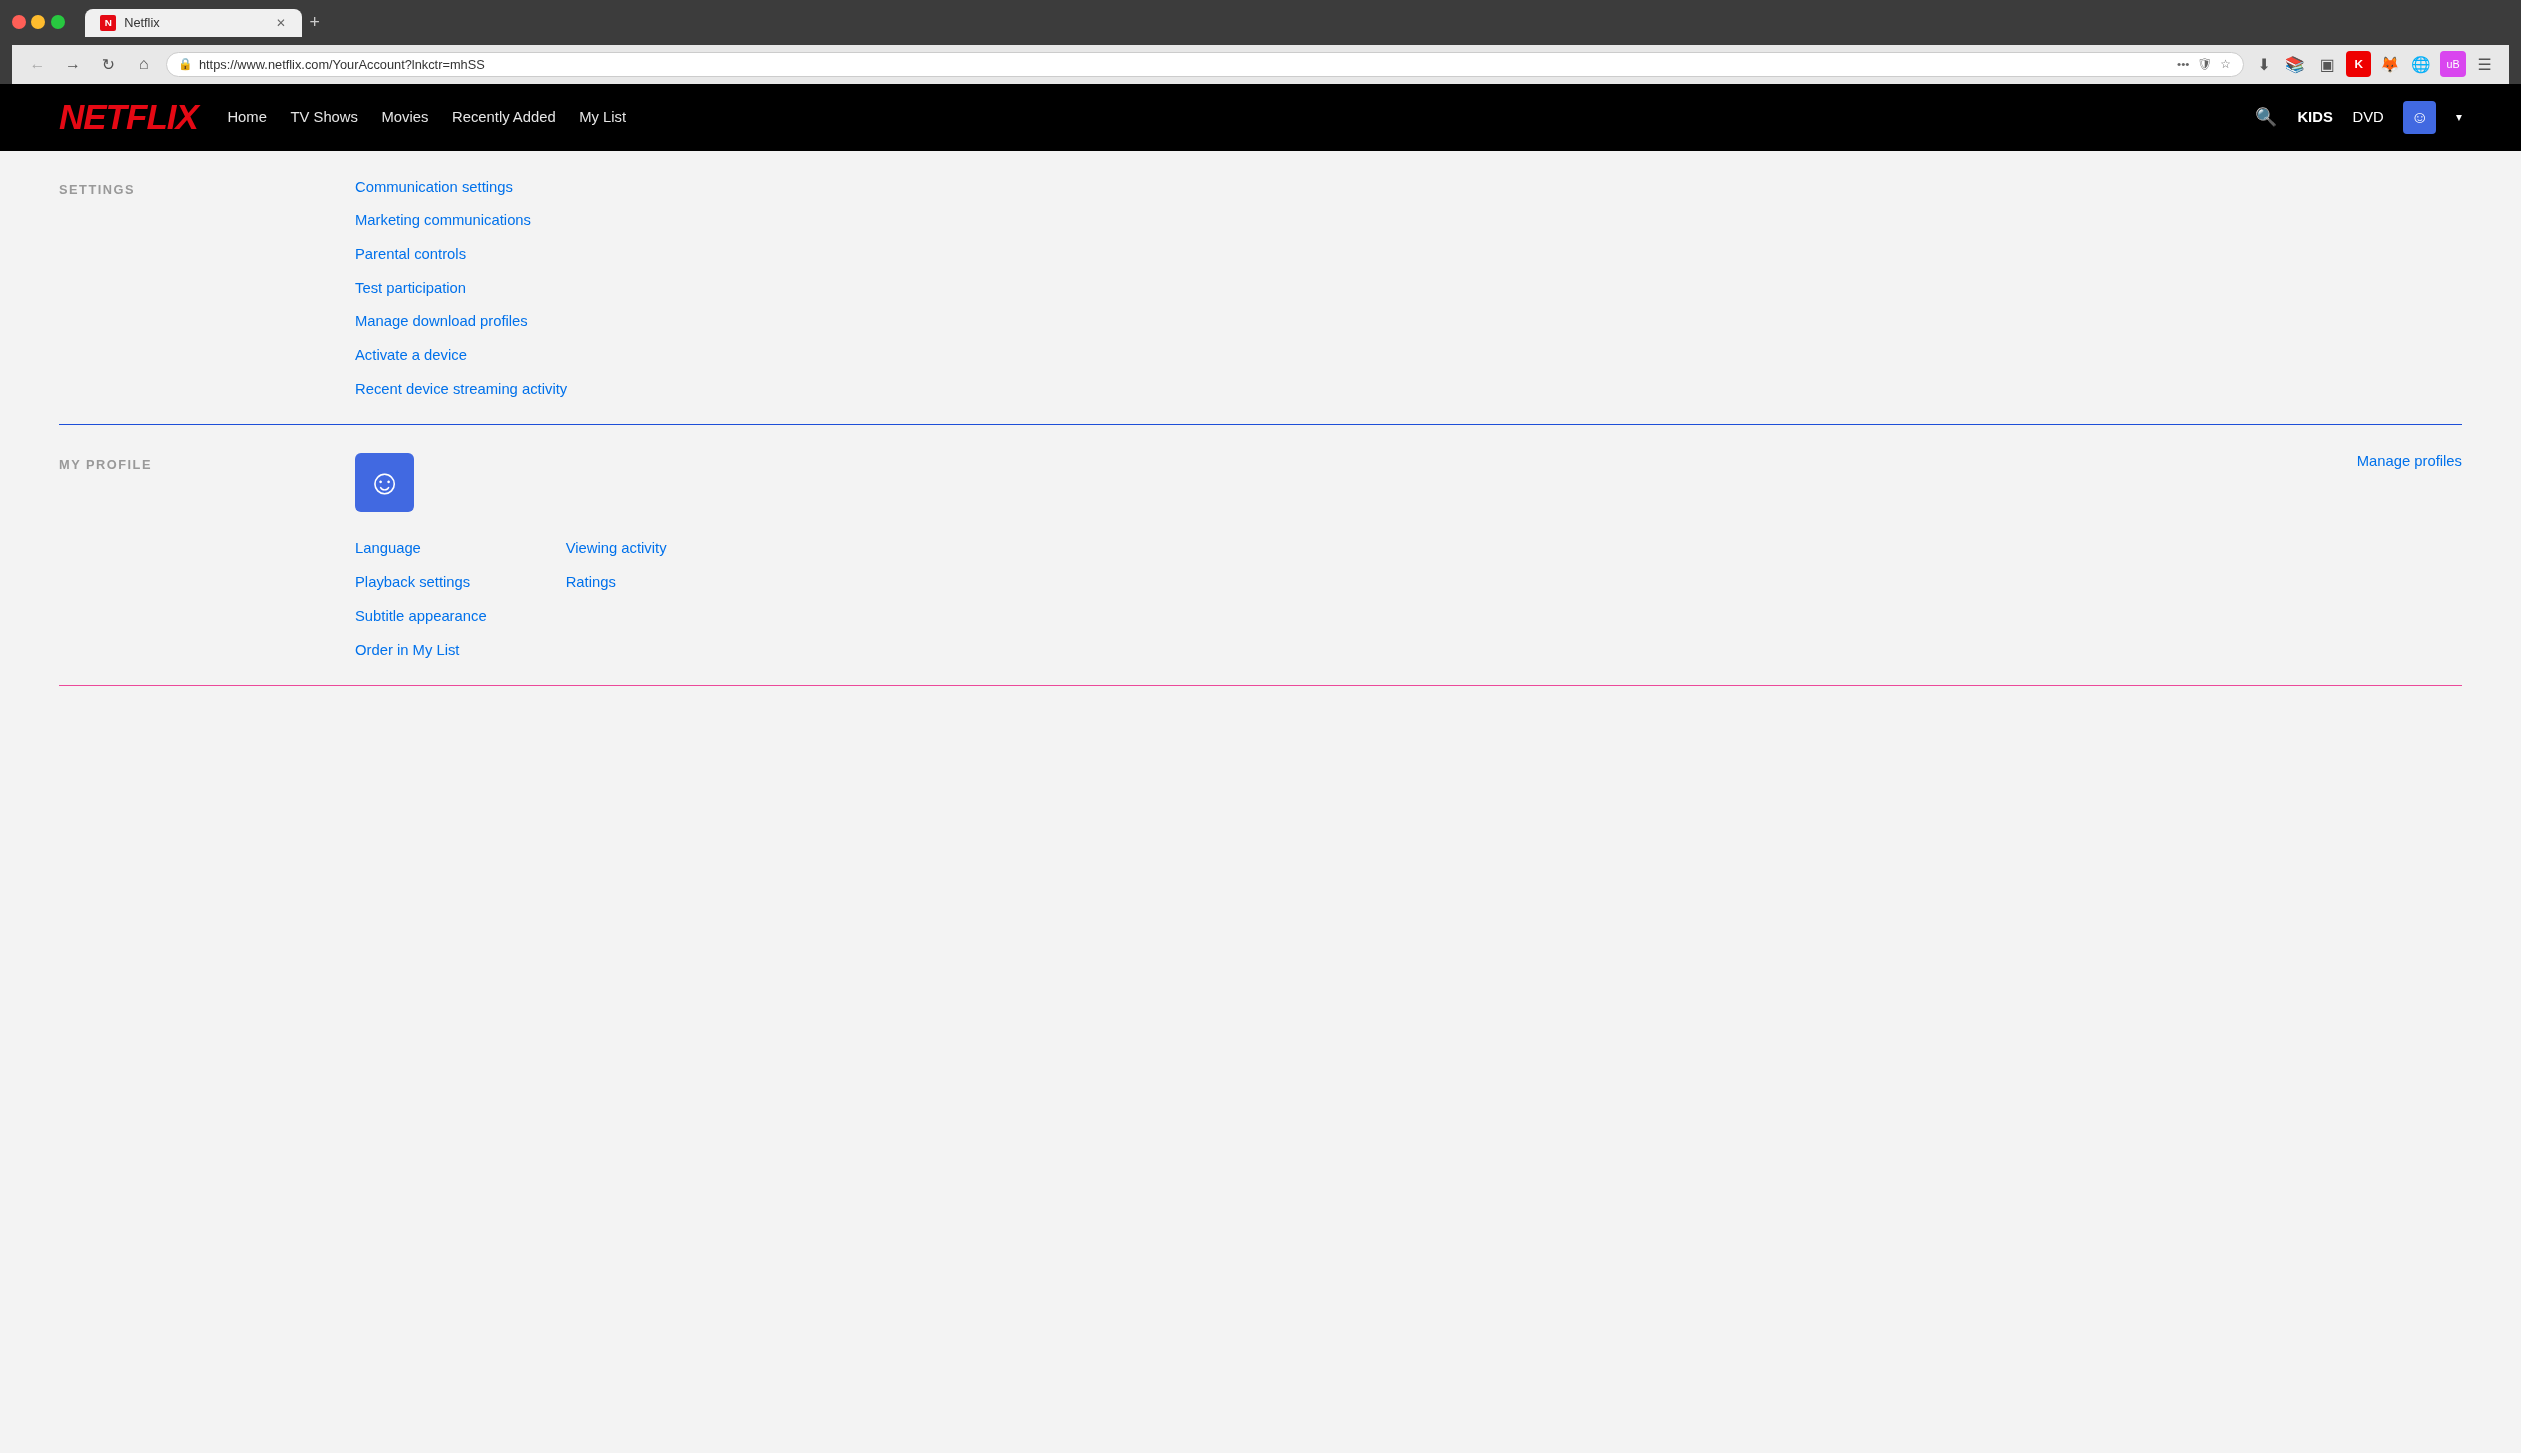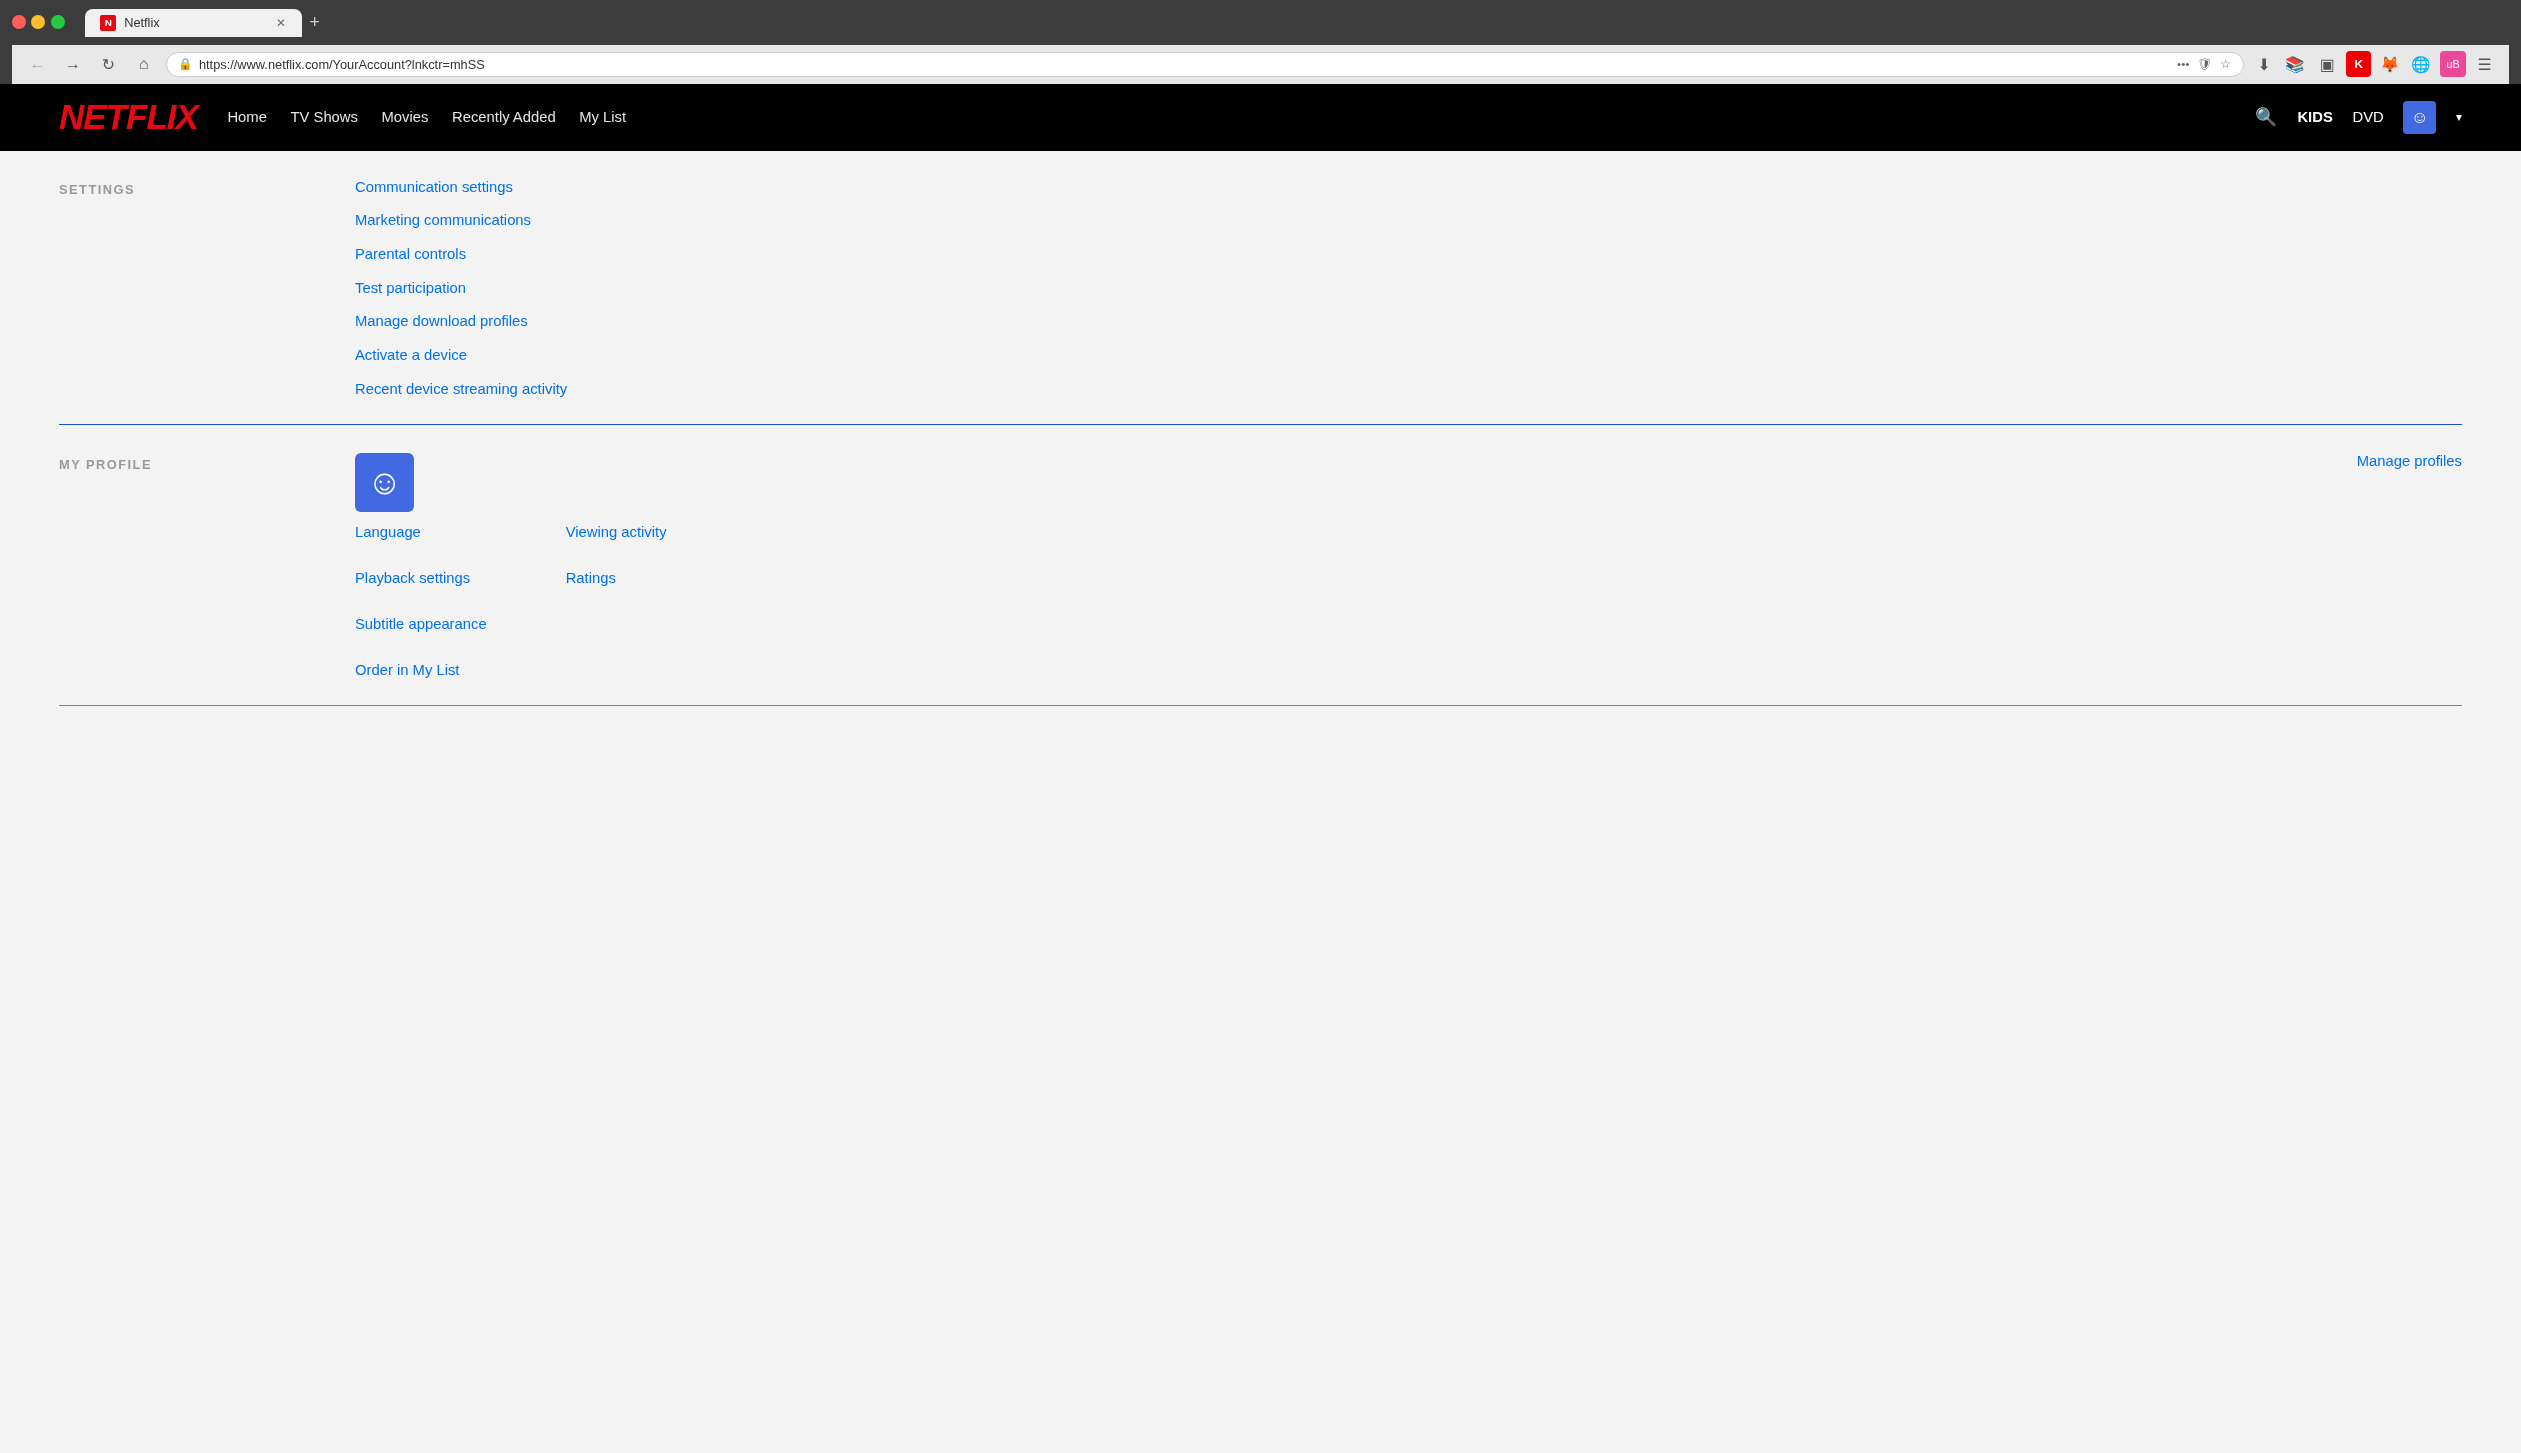--- a/index.html
+++ b/index.html
@@ -246,21 +246,22 @@
       color: white;
       font-size: 35px;
     }
     .profile-links-grid {
       display: flex;
       gap: 79px;
     }
     .profile-links-col {
       display: flex;
       flex-direction: column;
-      gap: 30px;
+      gap: 18px;
+      margin-top: 16px;
     }
     .manage-profiles-link {
       color: #0071eb;
       font-size: 14.8px;
       cursor: pointer;
       text-decoration: none;
       margin-left: auto;
       align-self: flex-start;
     }
     .profile-content-wrapper {
@@ -306,21 +307,21 @@
         <span>☆</span>
       </div>
     </div>
     <div class="toolbar-icons">
       <div class="toolbar-icon">⬇</div>
       <div class="toolbar-icon">📚</div>
       <div class="toolbar-icon">▣</div>
       <div class="toolbar-icon" style="background:#e00;color:white;border-radius:3.9px;font-size:11.8px;font-weight:bold;">K</div>
       <div class="toolbar-icon" style="color:#e55;">🦊</div>
       <div class="toolbar-icon">🌐</div>
-      <div class="toolbar-icon" style="background:#ec4899;color:white;border-radius:3.9px;font-size:10.8px;">uB</div>
+      <div class="toolbar-icon" style="background:#d946ef;color:white;border-radius:3.9px;font-size:10.8px;">uB</div>
       <div class="toolbar-icon">☰</div>
     </div>
   </div>
 </div>
 
 <header class="netflix-header">
   <div class="netflix-logo">NETFLIX</div>
   <nav class="netflix-nav">
     <a class="netflix-nav-item">Home</a>
     <a class="netflix-nav-item">TV Shows</a>

